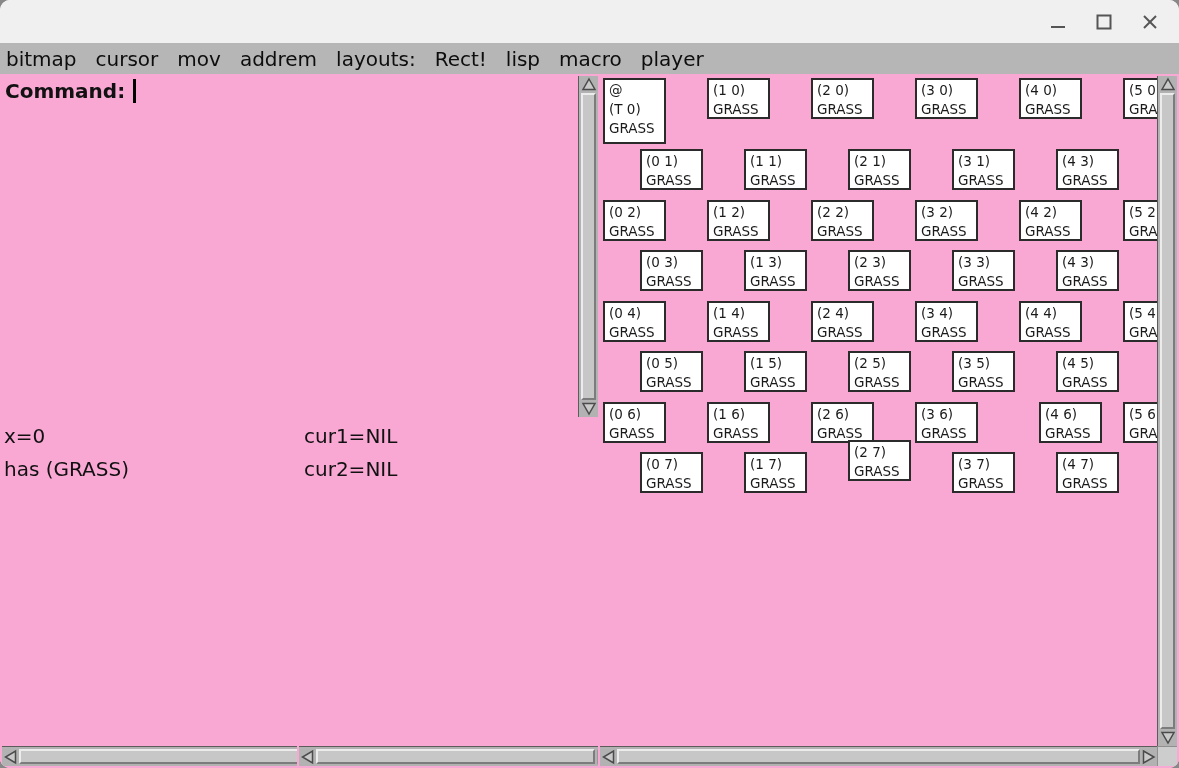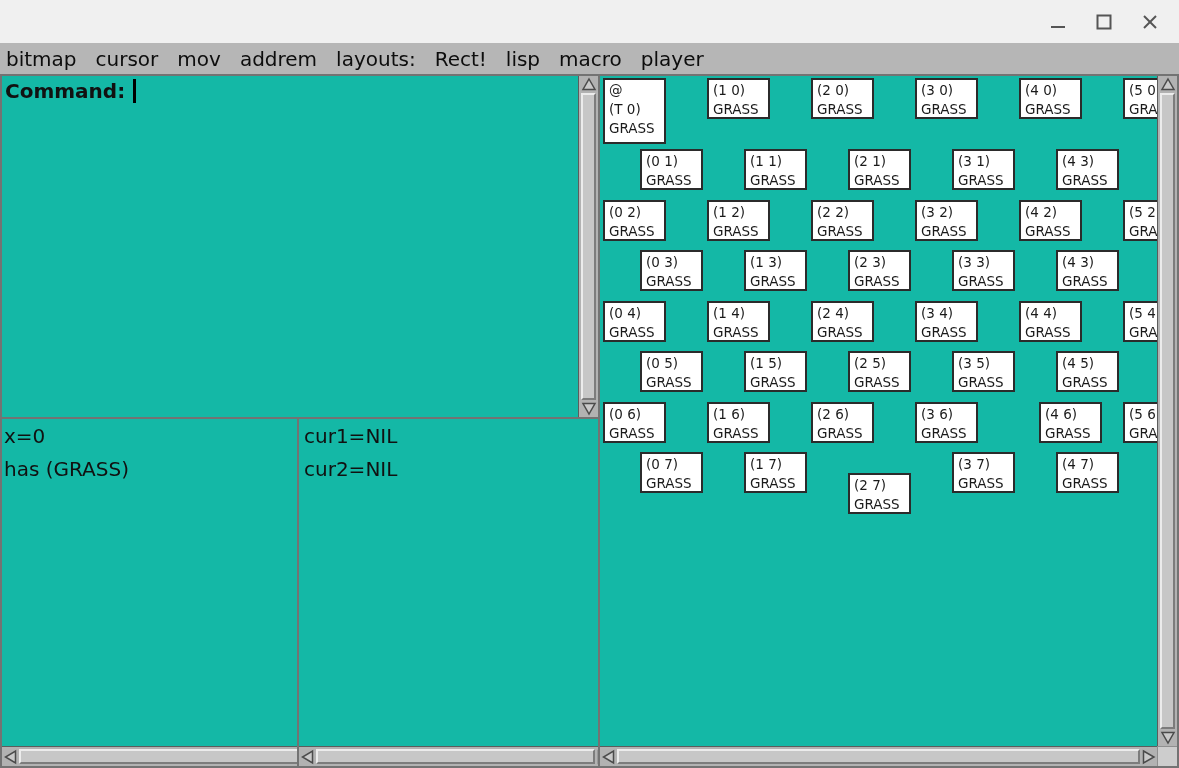--- a/index.html
+++ b/index.html
@@ -1,28 +1,28 @@
 <!DOCTYPE html>
 <html><head>
 <meta charset="utf-8">
 <style>
   html,body{margin:0;padding:0;background:#888;}
   .window{position:relative;width:1179px;height:768px;background:#fff;overflow:hidden;
-          font-family:"DejaVu Sans",sans-serif;color:#111;}
+          font-family:"DejaVu Sans",sans-serif;color:#111;border-radius:10px;}
   
   .titlebar{position:absolute;left:0;top:0;width:1179px;height:43px;background:#f0f0f0;
             display:flex;align-items:center;justify-content:flex-end;gap:28px;padding-right:20px;box-sizing:border-box;}
   .winbtn{width:18px;height:18px;display:flex;align-items:center;justify-content:center;cursor:default;}
   
   .menubar{position:absolute;left:0;top:43px;width:1179px;height:31px;background:#b6b6b6;
            display:flex;align-items:center;gap:19px;padding-left:6px;box-sizing:border-box;
            font-size:20px;color:#0d0d0d;}
   .menu-item{white-space:nowrap;}
   
-  .panel{position:absolute;background:#14b8a6;border:2px solid #737373;box-sizing:border-box;}
+  .panel{position:absolute;background:#f9a8d4;border:2px solid #f9a8d4;box-sizing:border-box;}
   #command-panel{left:0;top:74px;width:600px;height:345px;}
   #status-panel{left:0;top:417px;width:339px;height:351px;}
   #cursor-panel{left:297px;top:417px;width:337px;height:351px;}
   #grid-panel{left:598px;top:74px;width:581px;height:694px;}
   .cmd-line{position:absolute;left:3px;top:2px;display:flex;align-items:center;height:26px;}
   .cmd-label{font-weight:bold;font-size:20px;}
   .caret{display:inline-block;width:3px;height:24px;background:#000;margin-left:8px;}
   .txt-area{position:absolute;left:2px;top:1px;right:22px;font-size:20px;line-height:32.5px;}
   .txt-line{white-space:nowrap;}
   #cursor-panel .txt-area{left:5px;}
@@ -327,21 +327,21 @@
           <div>GRASS</div>
         </div>
         <div class="tile" style="left: 40px; top: 376px;">
           <div>(0 7)</div>
           <div>GRASS</div>
         </div>
         <div class="tile" style="left: 144px; top: 376px;">
           <div>(1 7)</div>
           <div>GRASS</div>
         </div>
-        <div class="tile" style="left: 248px; top: 397px;">
+        <div class="tile" style="left: 248px; top: 364px;">
           <div>(2 7)</div>
           <div>GRASS</div>
         </div>
         <div class="tile" style="left: 352px; top: 376px;">
           <div>(3 7)</div>
           <div>GRASS</div>
         </div>
         <div class="tile" style="left: 456px; top: 376px;">
           <div>(4 7)</div>
           <div>GRASS</div>

